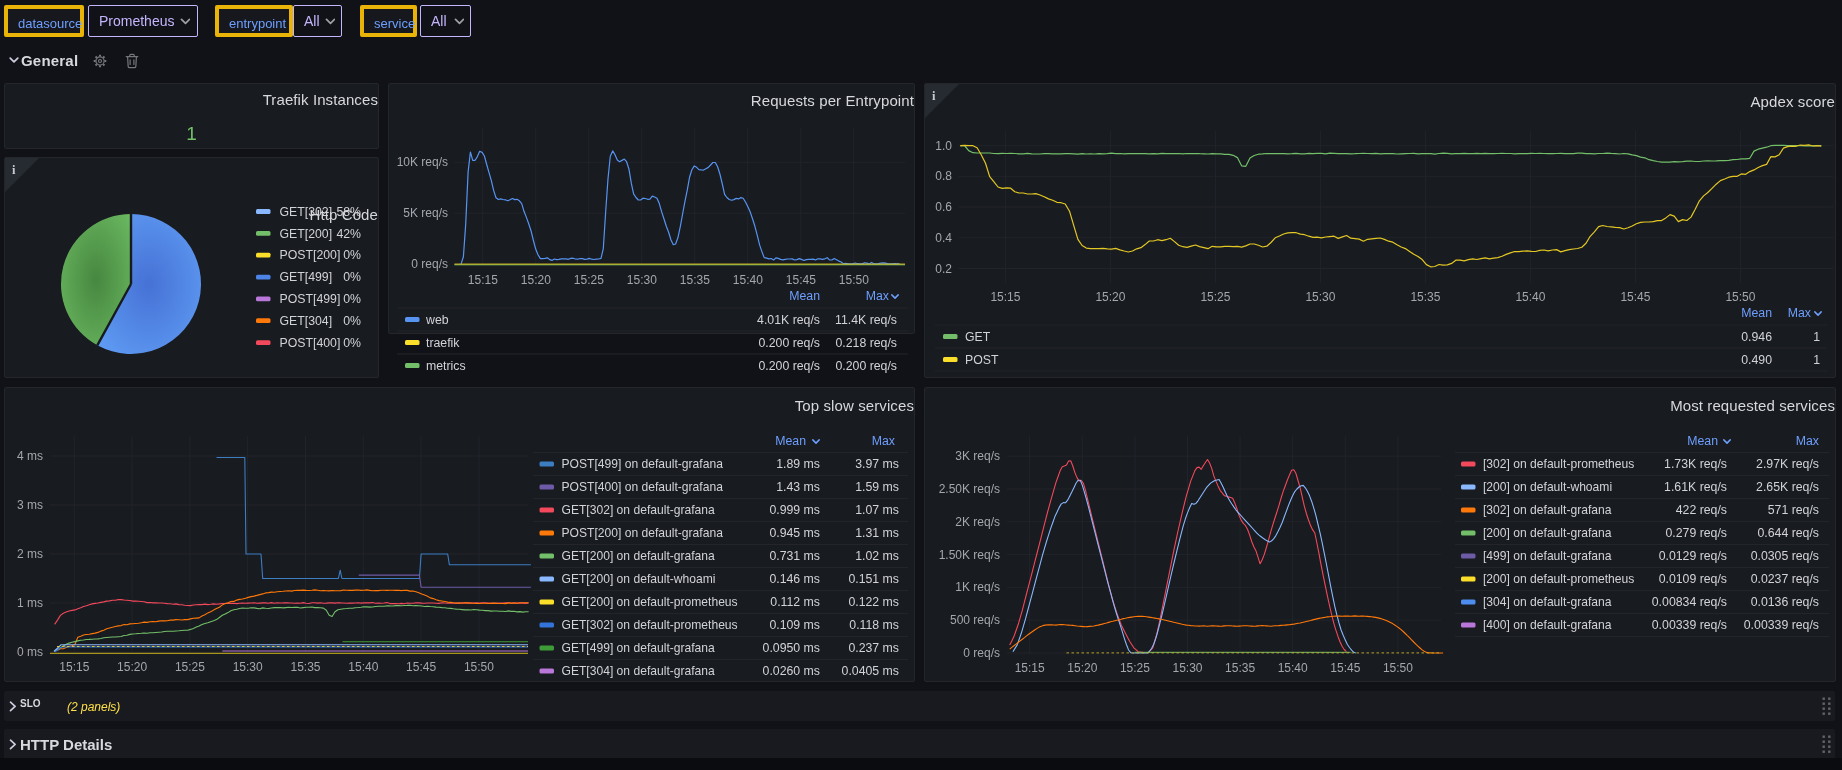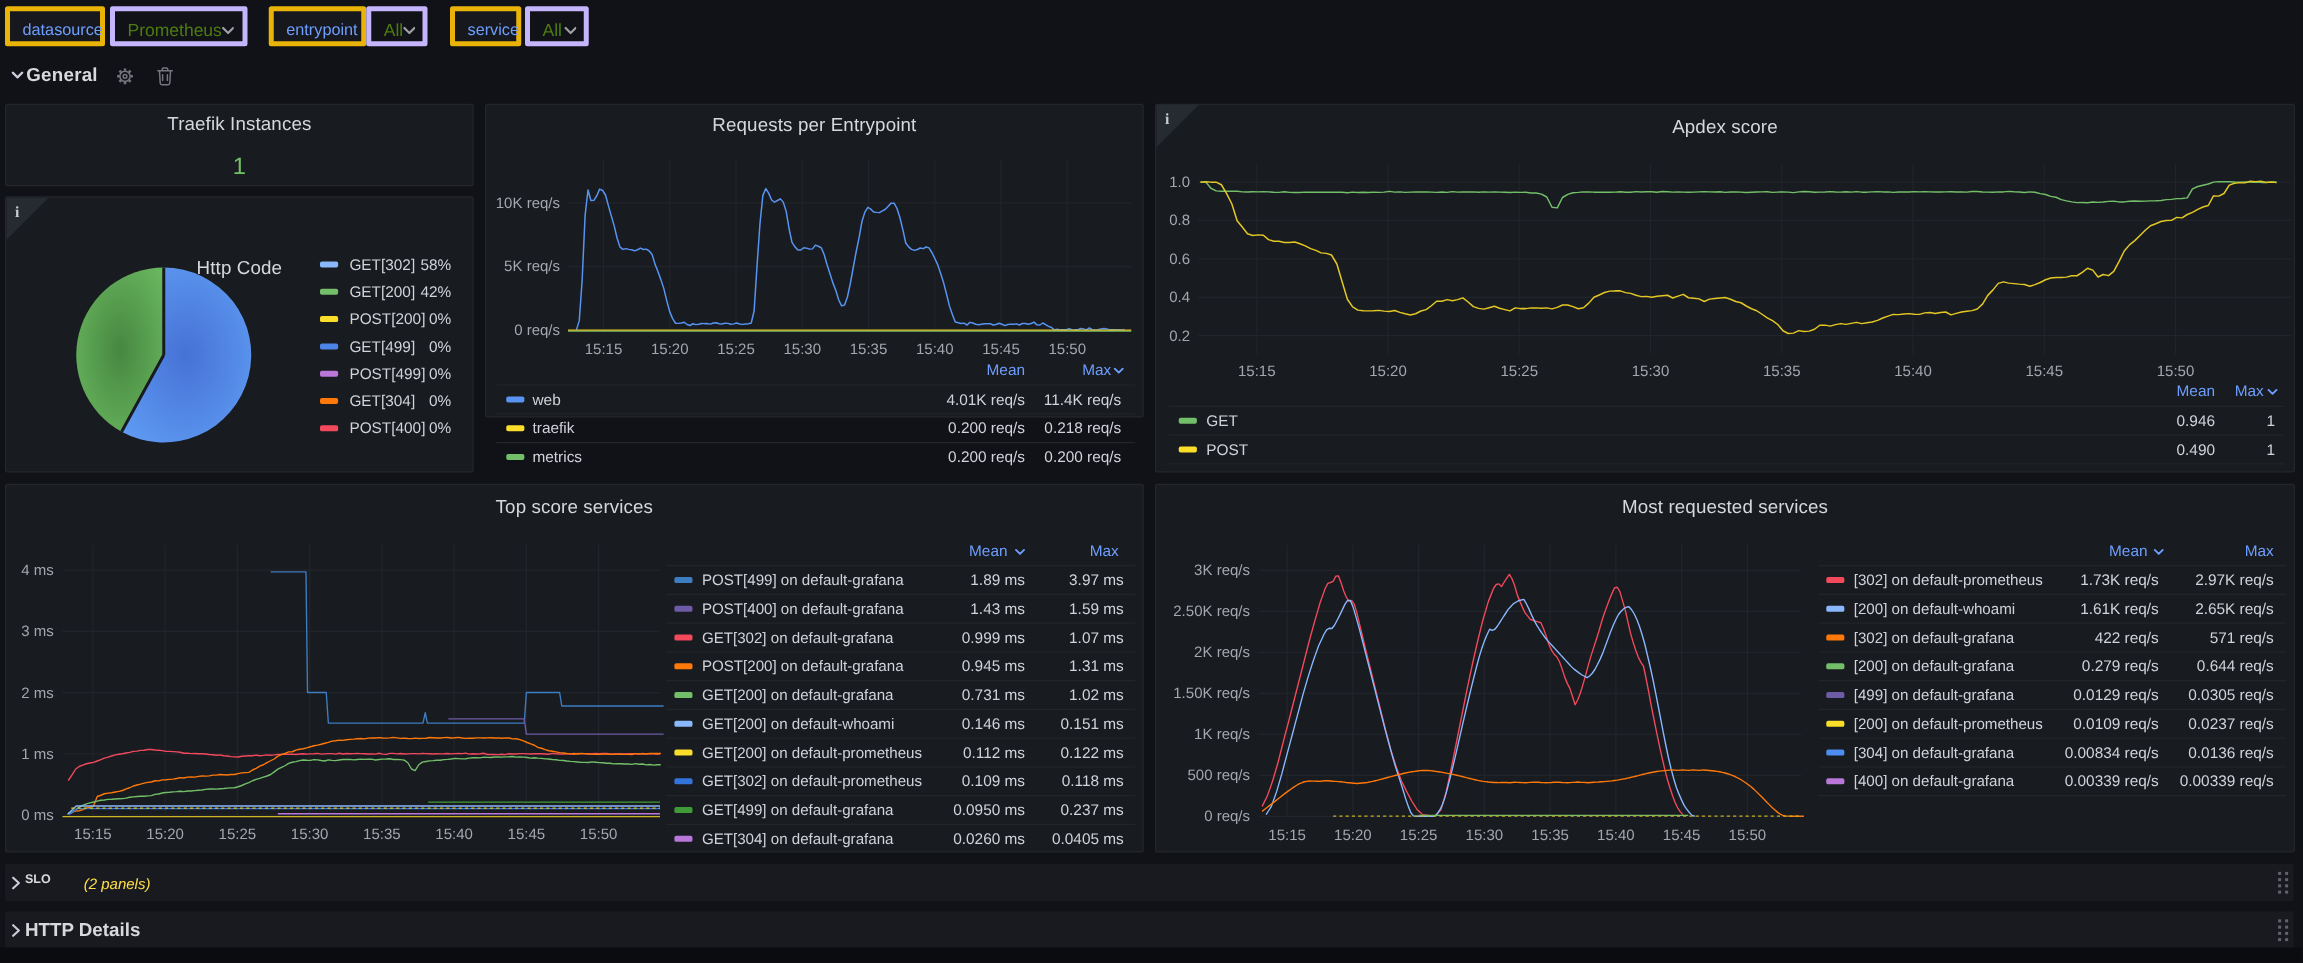--- a/index.html
+++ b/index.html
@@ -1,18 +1,18 @@
 <!DOCTYPE html>
 <html><head><meta charset="utf-8"><style>
 html,body{margin:0;padding:0;background:#111217;}
 #root{position:relative;width:1842px;height:770px;background:#111217;font-family:"Liberation Sans",sans-serif;overflow:hidden;}
 .panel{position:absolute;background:#181b1f;border:1px solid #24262c;border-radius:2px;box-sizing:border-box;}
-.ptitle{position:absolute;left:0;right:0;top:6px;text-align:center;font-size:15px;font-weight:500;color:#d7d8de;letter-spacing:0.1px;}
+.ptitle{position:absolute;left:0;right:0;top:6px;text-align:right;font-size:15px;font-weight:500;color:#d7d8de;letter-spacing:0.1px;}
 .vlabel{position:absolute;height:32px;box-sizing:border-box;border:4px solid #eab308;border-radius:2px;background:#16181d;color:#6e9fff;font-size:13px;font-weight:500;line-height:30px;padding:0 10px;}
-.vvalue{position:absolute;height:32px;box-sizing:border-box;border:4px solid #c4b5fd;border-radius:2px;background:#111217;color:#4d7c0f;font-size:14px;line-height:30px;padding:0 10px;}
+.vvalue{position:absolute;height:32px;box-sizing:border-box;border:1px solid #c4b5fd;border-radius:2px;background:#111217;color:#c4b5fd;font-size:14px;line-height:30px;padding:0 10px;}
 .rowbar{position:absolute;background:#181a1f;border-radius:2px;}
 .abs{position:absolute;}
 </style></head><body>
 <div id="root">
 <div class="vlabel" style="left:4px;top:5px;width:80px;">datasource</div>
     <div class="vvalue" style="left:88px;top:5px;width:110px;">Prometheus<svg class="abs" style="right:7px;top:12px" width="11" height="9">
         <path d="M2.5 1.4l4.0 4.0l4.0 -4.0" fill="none" stroke="#9fa1a8" stroke-width="1.7" stroke-linecap="round" stroke-linejoin="round"></path>
       </svg></div>
     <div class="vlabel" style="left:215px;top:5px;width:78px;">entrypoint</div>
     <div class="vvalue" style="left:293px;top:5px;width:49px;">All<svg class="abs" style="right:6px;top:12px" width="11" height="9">
@@ -184,21 +184,21 @@
         <text x="895.0" y="256.7" text-anchor="end" font-size="12.3" fill="#d2d3da" font-weight="normal" font-family="Liberation Sans, sans-serif">1</text>
         <path d="M10 264.0H902" stroke="#23252b" stroke-width="1"></path>
         <rect x="18.0" y="273.1" width="14.5" height="4.8" rx="1.5" fill="#fade2a"></rect>
         <text x="40.0" y="279.7" text-anchor="start" font-size="12.3" fill="#d2d3da" font-weight="normal" font-family="Liberation Sans, sans-serif">POST</text>
         <text x="847.0" y="279.7" text-anchor="end" font-size="12.3" fill="#d2d3da" font-weight="normal" font-family="Liberation Sans, sans-serif">0.490</text>
         <text x="895.0" y="279.7" text-anchor="end" font-size="12.3" fill="#d2d3da" font-weight="normal" font-family="Liberation Sans, sans-serif">1</text>
         <path d="M10 287H902" stroke="#23252b" stroke-width="1"></path>
       </svg>
     </div>
     <div class="panel" style="left:4px;top:387px;width:911px;height:295px;">
-      <div class="ptitle" style="top:9px;">Top score services</div>
+      <div class="ptitle" style="top:9px;">Top slow services</div>
       <svg class="abs" style="left:0;top:0" width="909" height="293" viewBox="0 0 909 293">
         <path d="M45.0 264.0H523.0" stroke="#22242b" stroke-width="1"></path>
         <text x="38.0" y="268.0" text-anchor="end" font-size="12" fill="#a5a7ae" font-weight="normal" font-family="Liberation Sans, sans-serif">0 ms</text>
         <path d="M45.0 215.0H523.0" stroke="#22242b" stroke-width="1"></path>
         <text x="38.0" y="219.0" text-anchor="end" font-size="12" fill="#a5a7ae" font-weight="normal" font-family="Liberation Sans, sans-serif">1 ms</text>
         <path d="M45.0 166.0H523.0" stroke="#22242b" stroke-width="1"></path>
         <text x="38.0" y="170.0" text-anchor="end" font-size="12" fill="#a5a7ae" font-weight="normal" font-family="Liberation Sans, sans-serif">2 ms</text>
         <path d="M45.0 117.0H523.0" stroke="#22242b" stroke-width="1"></path>
         <text x="38.0" y="121.0" text-anchor="end" font-size="12" fill="#a5a7ae" font-weight="normal" font-family="Liberation Sans, sans-serif">3 ms</text>
         <path d="M45.0 68.0H523.0" stroke="#22242b" stroke-width="1"></path>

